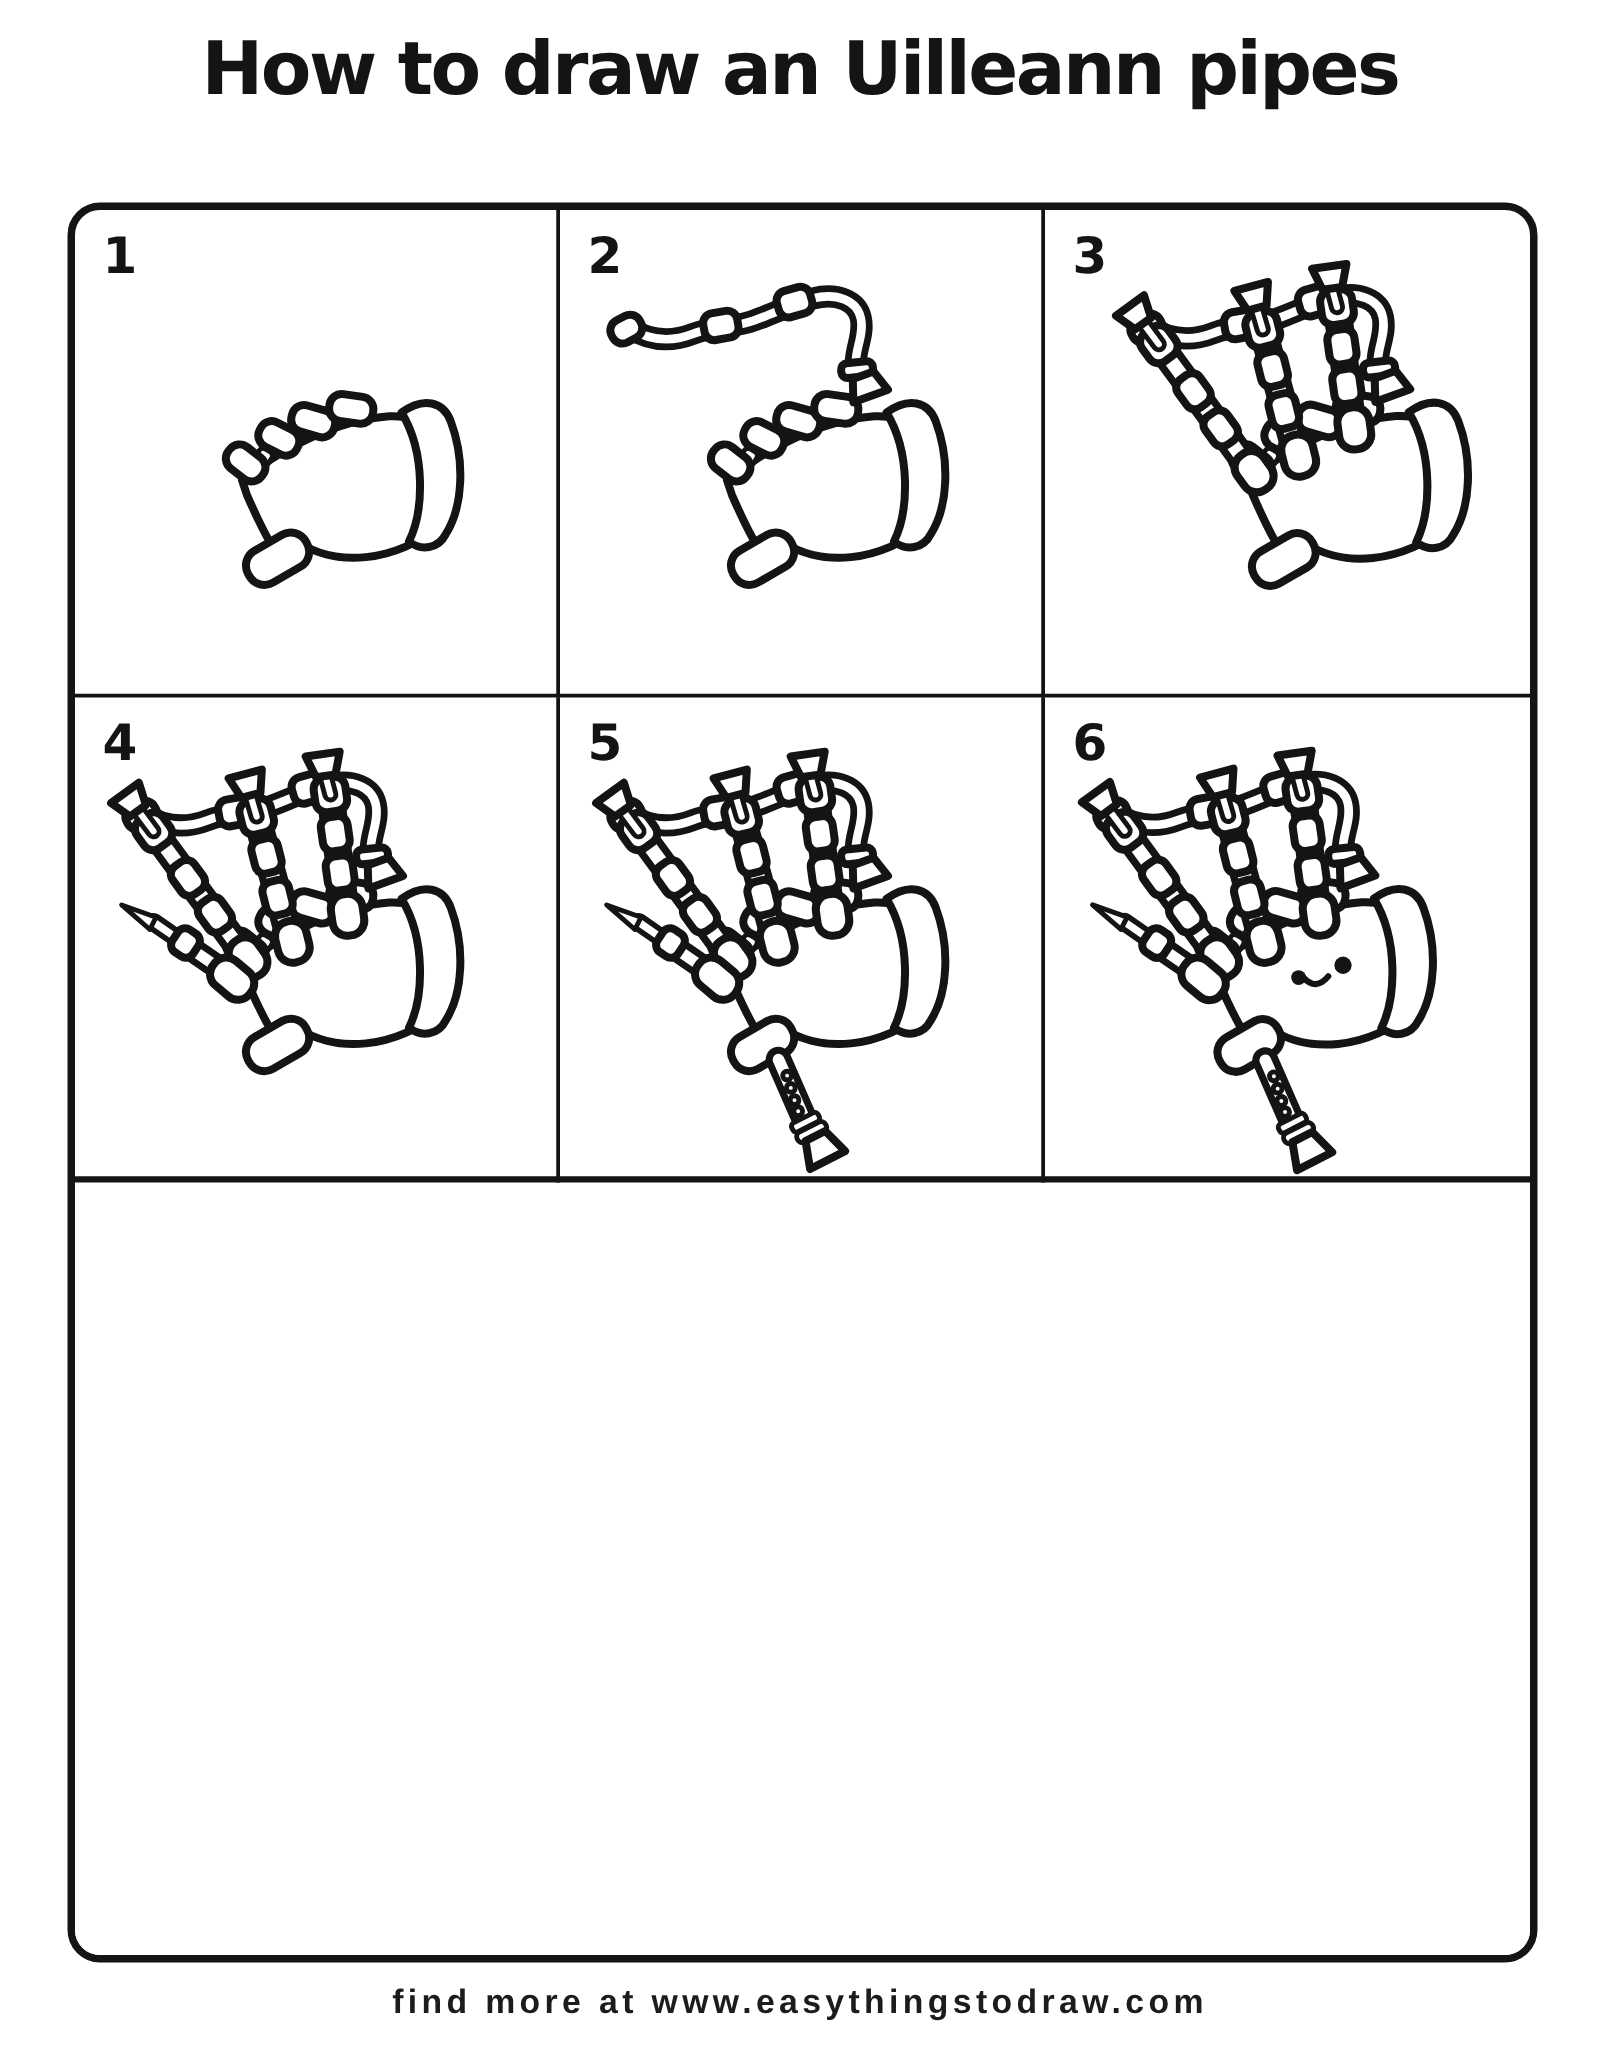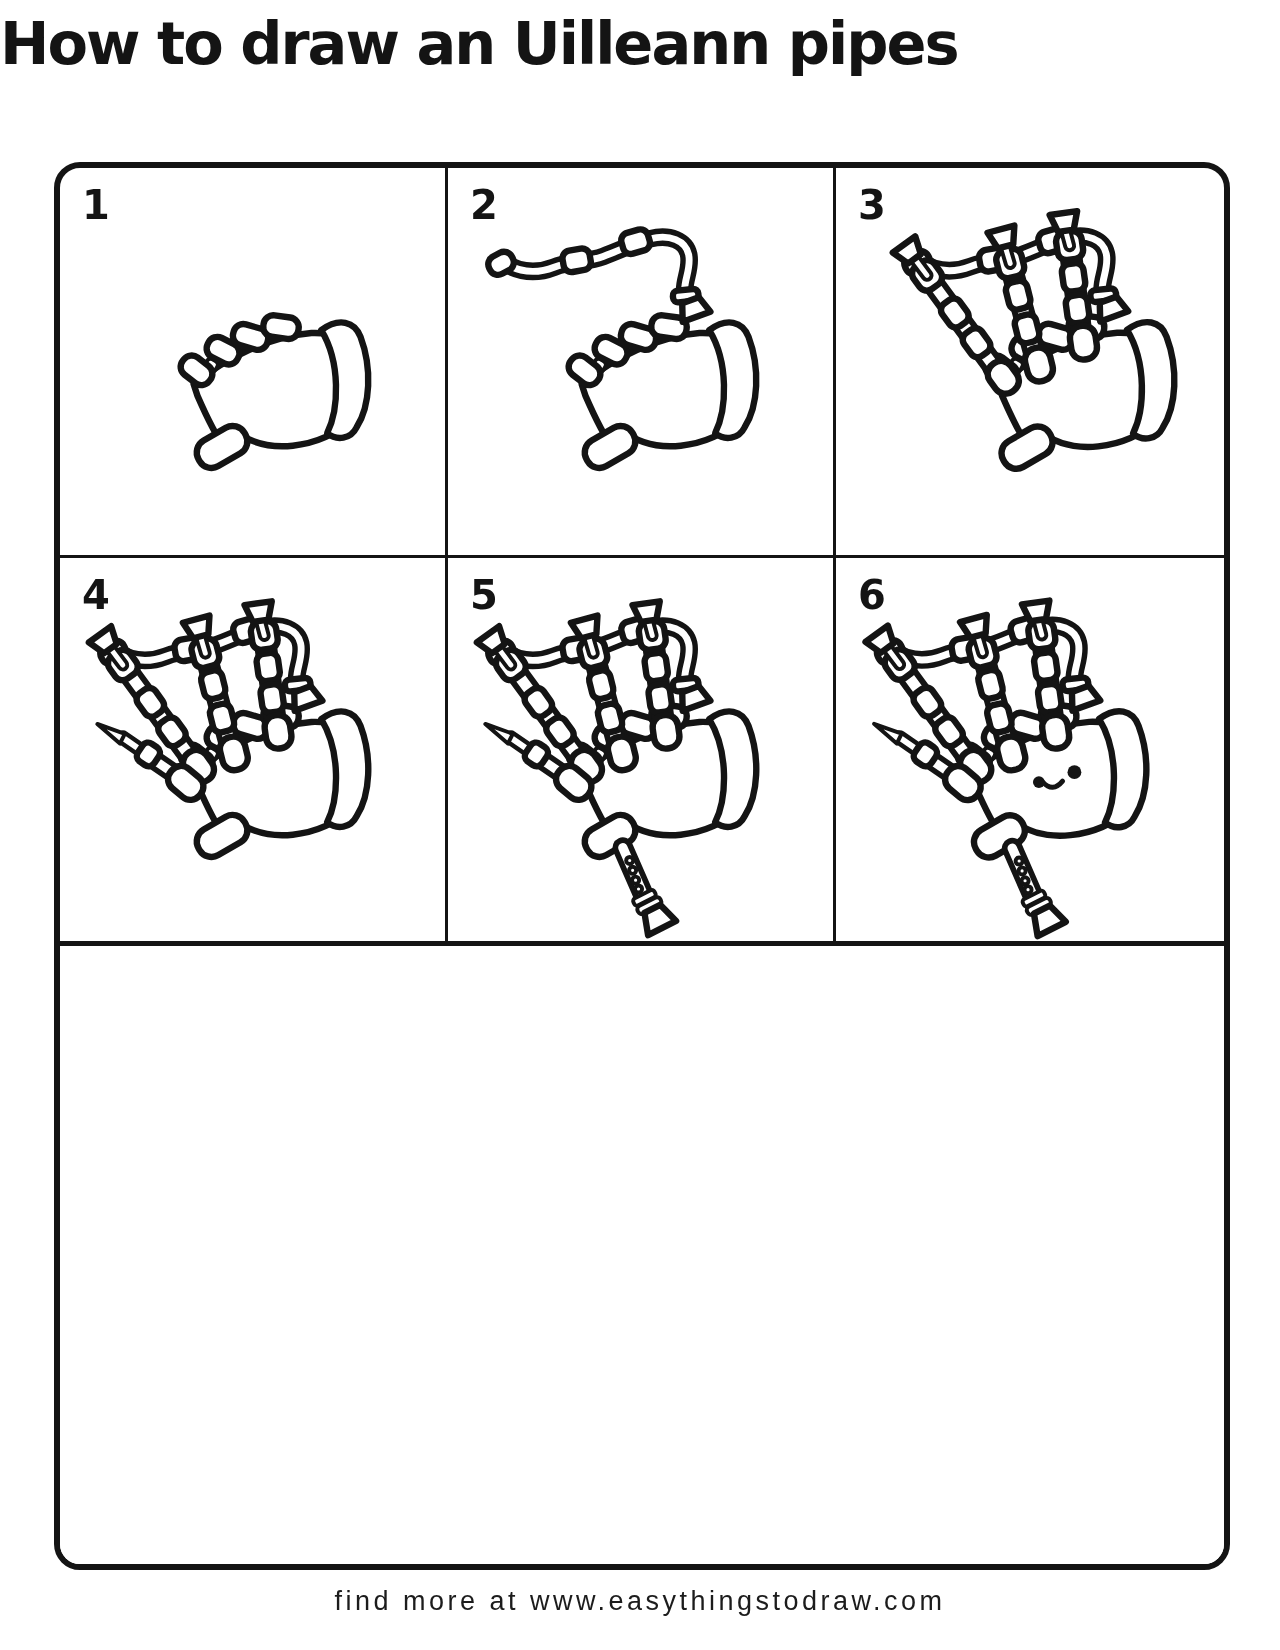--- a/index.html
+++ b/index.html
@@ -1,41 +1,41 @@
 <!DOCTYPE html>
 <html style="--ink: #141414;"><head>
 <meta charset="utf-8">
 <style>
   :root { --ink: #141414; }
   * { margin:0; padding:0; box-sizing:border-box; }
   html,body { width:1280px; height:1650px; background:#fff; position:relative;
               font-family:"Liberation Sans", sans-serif; color:var(--ink); overflow:hidden; }
 
-  .page-title { position:absolute; top:9px; left:0; width:100%; 
+  .page-title { position:absolute; top:20px; left:0; width:100%; text-align:center;
     font-family:"DejaVu Sans","Liberation Sans",sans-serif;
     font-weight:bold; font-size:59px; letter-spacing:-2px; color:var(--ink); }
 
   .grid { position:absolute; left:54px; top:162px; width:1176px; height:1408px;
     border:6px solid var(--ink); border-radius:26px; overflow:hidden;
     display:grid; grid-template-columns:1fr 1fr 1fr; grid-template-rows:390px 388px 1fr;
     background:#fff; }
 
   .cell { position:relative; border-right:3px solid var(--ink); border-bottom:3px solid var(--ink); }
   .cell.last-col { border-right:none; }
   .cell.row2 { border-bottom:5px solid var(--ink); }
   .practice { grid-column:1 / 4; background:#fff; }
 
   .num { position:absolute; top:14px; left:22px;
     font-family:"DejaVu Sans","Liberation Sans",sans-serif;
     font-weight:bold; font-size:40px; color:var(--ink); z-index:2; }
 
   .art { position:absolute; left:0; top:0; width:100%; height:100%; overflow:visible; }
 
   .page-footer { position:absolute; top:1586px; left:0; width:100%; text-align:center;
-    font-size:27px; font-weight:400; letter-spacing:3.5px; color:#1c1c1c; }
+    font-size:27px; font-weight:700; letter-spacing:3.5px; color:#1c1c1c; }
 
   
   .f  { fill:#fff; stroke:var(--ink); stroke-width:6.5; stroke-linejoin:round; stroke-linecap:round; }
   .f4 { fill:#fff; stroke:var(--ink); stroke-width:4;   stroke-linejoin:round; stroke-linecap:round; }
   .k  { fill:none; stroke:var(--ink); stroke-linejoin:round; stroke-linecap:round; }
   .w  { fill:none; stroke:#fff;       stroke-linejoin:round; stroke-linecap:round; }
   .solid { fill:var(--ink); stroke:none; }
   .defs-holder { position:absolute; width:0; height:0; overflow:hidden; }
 </style>
 </head>

